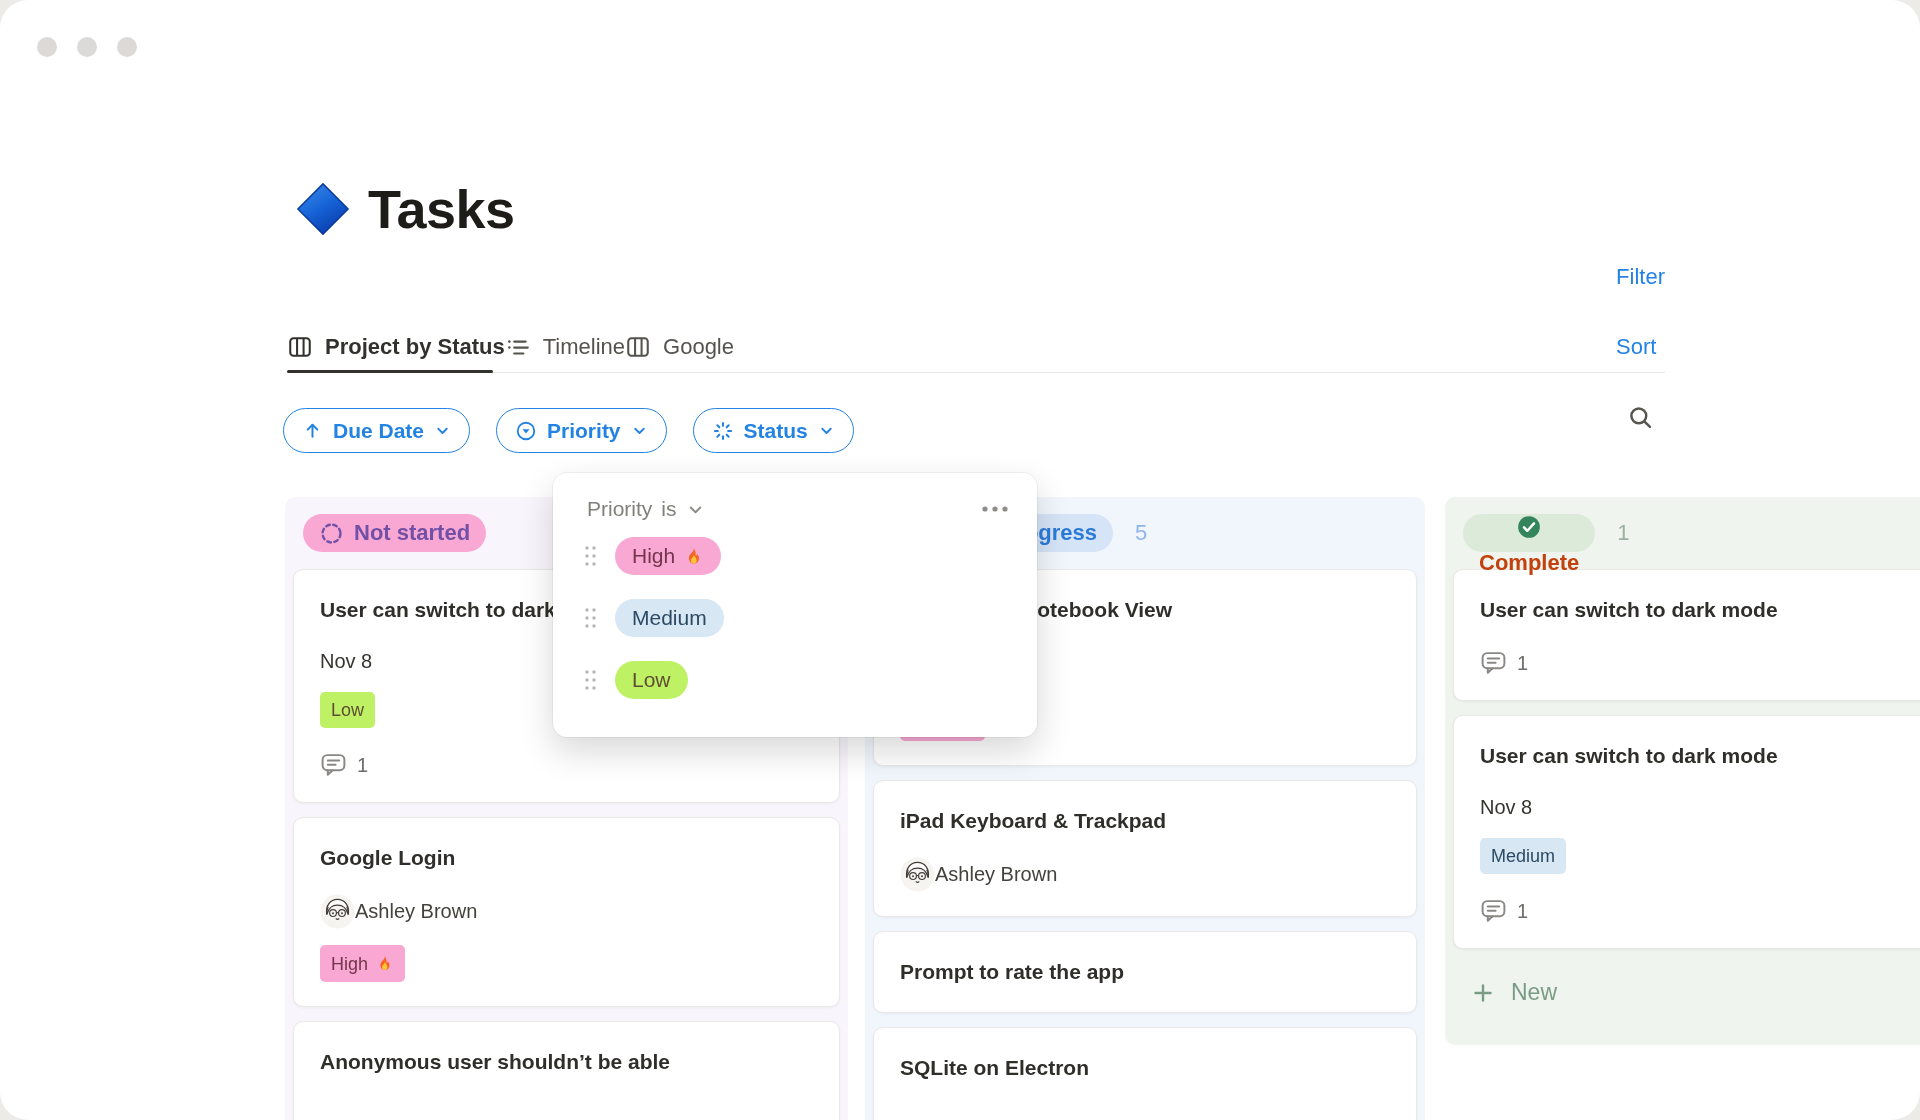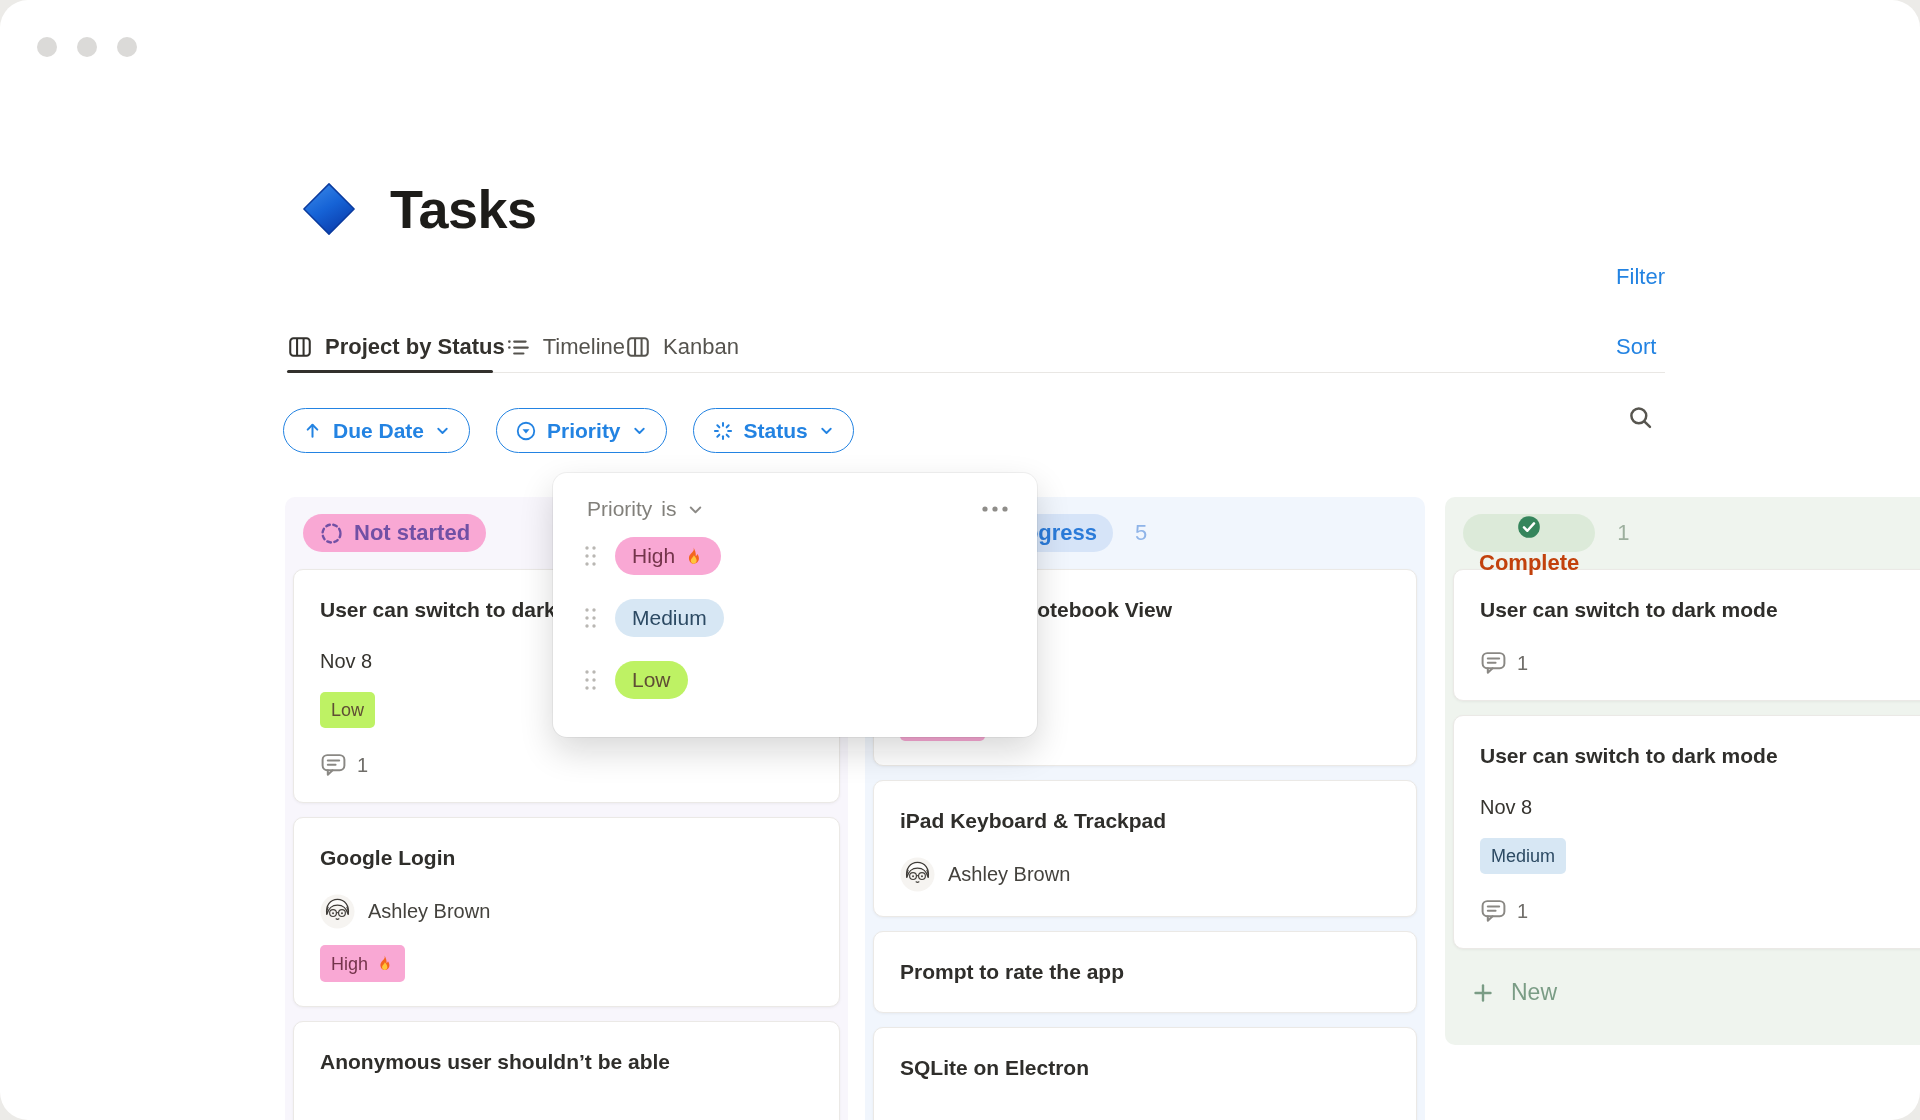--- a/index.html
+++ b/index.html
@@ -4,21 +4,21 @@
 <style>
   html,body{margin:0;padding:0;overflow:hidden;background:#ECEBE8;}
   body{width:1920px;height:1120px;font-family:"Liberation Sans",sans-serif;}
   .stage{position:absolute;inset:0;background:#FFFFFF;border-radius:28px;overflow:hidden;}
 
   
   .traffic{position:absolute;top:37px;left:37px;display:flex;gap:20px;}
   .tdot{width:20px;height:20px;border-radius:50%;background:#DBDAD8;}
 
   
-  .title-row{position:absolute;left:300px;top:178px;display:flex;align-items:center;gap:32px;}
+  .title-row{position:absolute;left:294px;top:178px;display:flex;align-items:center;gap:16px;}
   .page-title{font-size:54px;font-weight:700;color:#1D1C19;letter-spacing:-0.5px;margin:0;}
 
   
   .tabbar{position:absolute;left:287px;top:322px;width:1378px;height:50px;border-bottom:1px solid #E9E7E4;display:flex;align-items:center;}
   .tab{display:flex;align-items:center;gap:12px;font-size:22px;cursor:pointer;}
   .tab.active{color:#33312D;font-weight:700;}
   .tab.inactive{color:#55534E;}
   .active-underline{position:absolute;left:0;top:48px;width:206px;height:3px;background:#33312D;border-radius:2px;}
   .tab-right{margin-left:auto;display:flex;gap:44px;flex-direction:column;}
   .blue-link{color:#2383E2;font-size:22px;cursor:pointer;}
@@ -40,21 +40,21 @@
   .col-green  .status-pill{background:#DCEAD9;color:#c2410c;flex-direction:column;}
   .col-count{font-size:22px;}
   .col-purple .col-count{color:#B9A8D6;}
   .col-blue   .col-count{color:#8FB4E8;}
   .col-green  .col-count{color:#9DAF9E;}
 
   .cards{padding:0 8px;}
   .card{background:#FFFFFF;border:1px solid #EBE9E6;border-radius:10px;box-shadow:0 1px 3px rgba(15,15,15,0.05);padding:24px 26px;margin-bottom:14px;cursor:pointer;}
   .card-title{font-size:21px;line-height:32px;font-weight:700;color:#2F2E2B;white-space:nowrap;overflow:visible;}
   .card-date{margin-top:20px;font-size:20px;line-height:30px;color:#36342F;}
-  .assignee-row{margin-top:20px;display:flex;align-items:center;gap:13px;font-size:20px;color:#44423D;}
+  .assignee-row{margin-top:20px;display:flex;align-items:center;font-size:20px;color:#44423D;}
   .badge-row{margin-top:16px;}
   .badge{display:inline-flex;align-items:center;gap:7px;font-size:18px;line-height:18px;padding:9px 11px;border-radius:5px;}
   .comment-row{margin-top:24px;display:flex;align-items:center;gap:10px;color:#6F6D69;font-size:20px;}
   .tone-yellow{background:#bef264;color:#5F4E34;}
   .tone-pink{background:#f9a8d4;color:#74344B;}
   .tone-blue{background:#D7E7F4;color:#2C4A63;}
 
   
   .col-blue .cards .card:nth-child(1) .card-title{padding-left:122px;}
   .col-blue .cards .card:nth-child(1) .badge-row{margin-top:78px;}
@@ -124,21 +124,21 @@
       <span>Timeline</span>
     </div>
     <div class="tab inactive">
       <span class="icon">
         <svg width="26" height="26" viewBox="0 0 24 24" fill="none" stroke="currentColor" stroke-width="1.9">
           <rect x="3" y="4" width="18" height="16" rx="3"></rect>
             <line x1="9.3" y1="4" x2="9.3" y2="20"></line>
             <line x1="15.3" y1="4" x2="15.3" y2="20"></line>
         </svg>
       </span>
-      <span>Kanban</span>
+      <span>Google</span>
     </div>
     <div class="tab-right">
       <span class="blue-link">Filter</span>
       <span class="blue-link">Sort</span>
       <span class="icon">
         <svg width="27" height="27" viewBox="0 0 24 24" fill="none" stroke="#57554F" stroke-width="2.2" stroke-linecap="round">
           <circle cx="10.5" cy="10.5" r="6.6"></circle>
             <line x1="15.6" y1="15.6" x2="20.4" y2="20.4"></line>
         </svg>
       </span>

